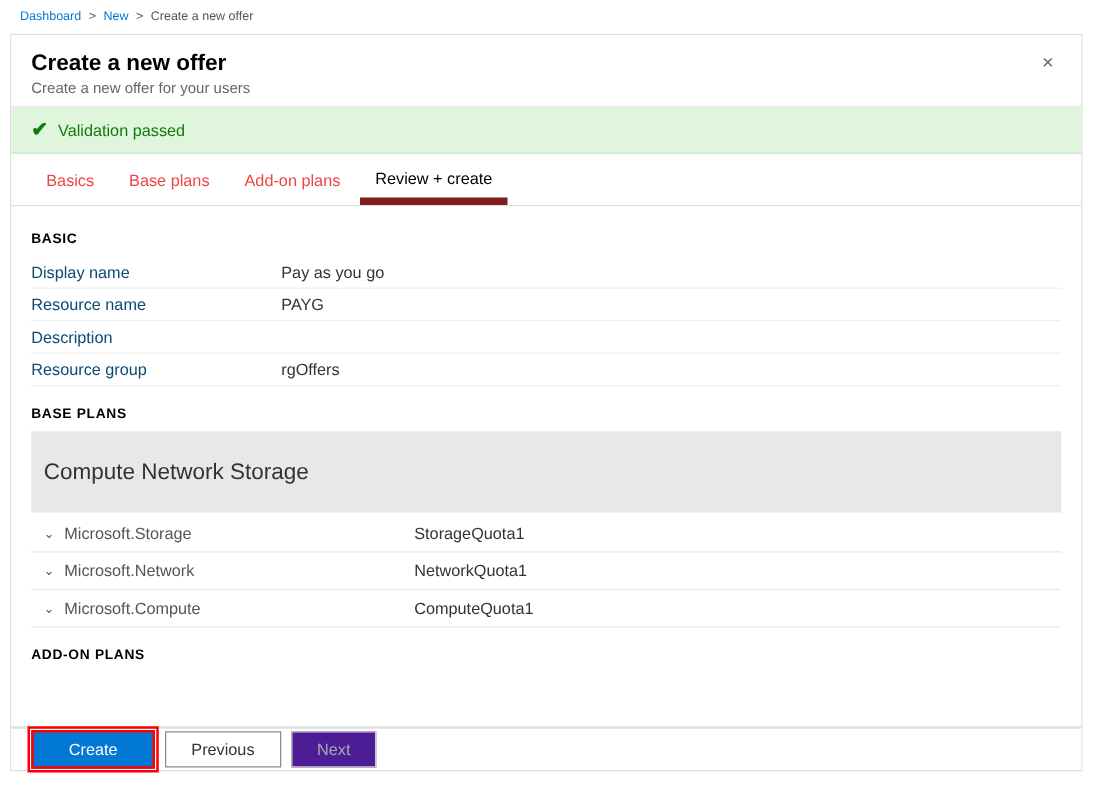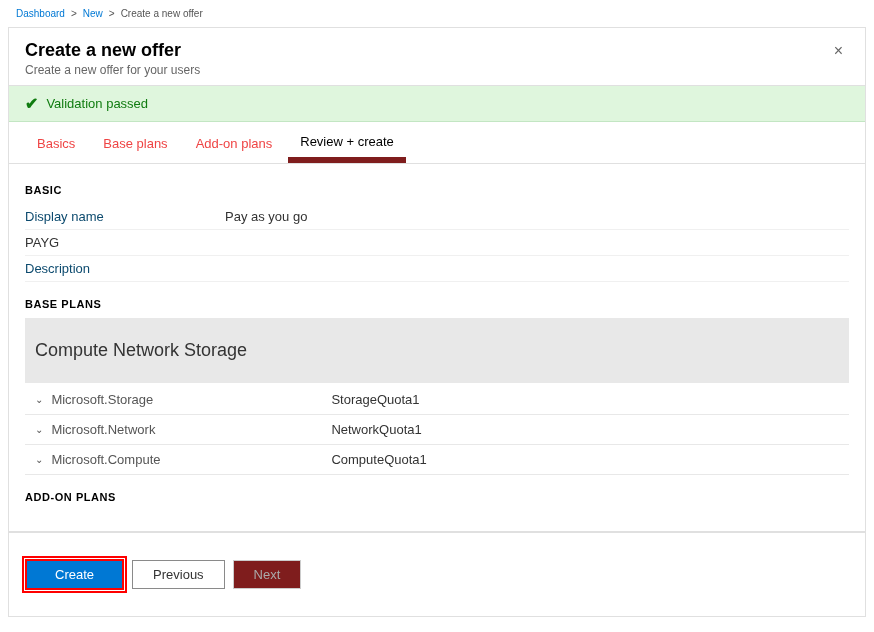--- a/index.html
+++ b/index.html
@@ -183,21 +183,21 @@
       font-size: 13px;
     }
 
     .addon-section {
       margin-top: 16px;
     }
 
     .footer {
       display: flex;
       align-items: center;
-      padding: 26px 16px;
+      padding: 1px 16px;
       border-top: 2px solid #e0e0e0;
       gap: 8px;
       background: #fff;
     }
 
     .btn-create {
       background: #0078d4;
       color: #fff;
       border: 2px solid #ff0000;
       padding: 6px 28px;
@@ -211,21 +211,21 @@
     .btn-secondary {
       background: #fff;
       color: #333;
       border: 1px solid #8a8a8a;
       padding: 6px 20px;
       font-size: 13px;
       cursor: pointer;
     }
 
     .btn-disabled {
-      background: #7f1d1d;
+      background: #4c1d95;
       color: #aaa;
       border: 1px solid #ccc;
       padding: 6px 20px;
       font-size: 13px;
       cursor: not-allowed;
     }
   </style>
 </head>
 <body>
 
@@ -261,25 +261,30 @@
 
   <div class="content">
 
     <div>
       <div class="section-header">BASIC</div>
       <div class="field-row">
         <span class="field-label">Display name</span>
         <span class="field-value">Pay as you go</span>
       </div>
       <div class="field-row">
+        <span class="field-label">Resource name</span>
         <span class="field-value">PAYG</span>
       </div>
       <div class="field-row">
         <span class="field-label">Description</span>
         <span class="field-value"></span>
+      </div>
+      <div class="field-row">
+        <span class="field-label">Resource group</span>
+        <span class="field-value">rgOffers</span>
       </div>
     </div>
 
     <div class="base-plans-section">
       <div class="section-header">BASE PLANS</div>
       <div class="plan-name-bar">Compute Network Storage</div>
       <div class="plan-row">
         <span class="chevron">⌄</span>
         <span class="provider">Microsoft.Storage</span>
         <span class="quota">StorageQuota1</span>

